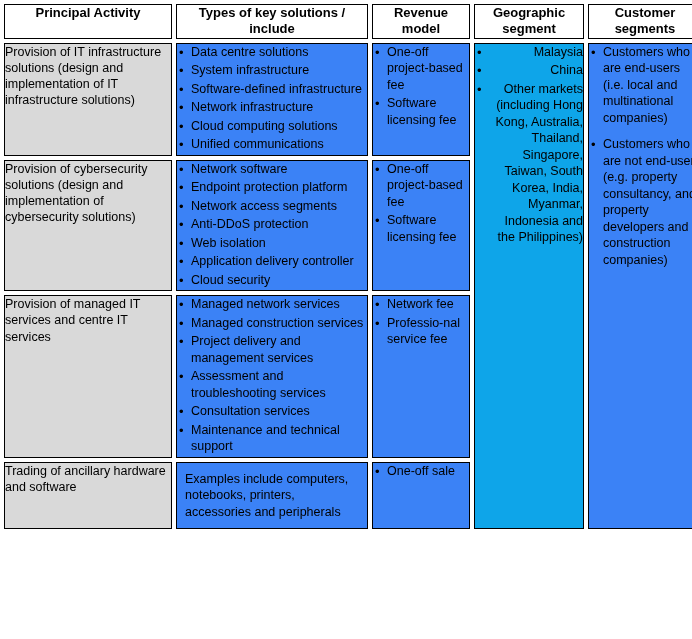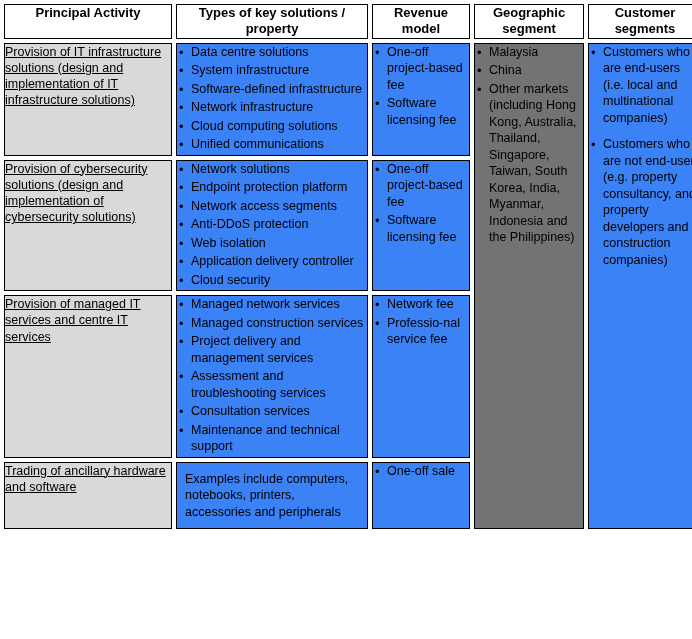--- a/index.html
+++ b/index.html
@@ -38,31 +38,31 @@
     font-weight: bold;
     font-size: 13px;
     padding: 8px 6px 10px 6px;
     line-height: 1.25;
     vertical-align: middle;
   }
   td.activity {
     background: #d9d9d9;
     padding: 8px 8px 10px 8px;
     line-height: 1.3;
-    text-decoration: underline;
   }
   td.plain {
     background: #3b82f6;
     padding: 8px 6px 10px 6px;
     line-height: 1.3;
   }
   td.geo {
-    background: #737373;
+    background: #0ea5e9;
     padding: 8px 6px 10px 6px;
     line-height: 1.3;
+    text-align: right;
   }
   ul.bul {
     margin: 0;
     padding: 0;
     list-style: none;
   }
   ul.bul li {
     position: relative;
     padding-left: 14px;
     margin-bottom: 2px;
@@ -94,21 +94,21 @@
     <colgroup>
       <col class="c1">
         <col class="c2">
         <col class="c3">
         <col class="c4">
         <col class="c5">
     </colgroup>
     <thead>
       <tr>
         <th class="hdr">Principal Activity</th>
-        <th class="hdr">Types of key solutions / property</th>
+        <th class="hdr">Types of key solutions / include</th>
         <th class="hdr">Revenue model</th>
         <th class="hdr">Geographic segment</th>
         <th class="hdr">Customer segments</th>
       </tr>
     </thead>
     <tbody>
 
       <tr>
         <td class="activity">Provision of IT infrastructure solutions (design and implementation of IT infrastructure solutions)</td>
         <td class="plain">
@@ -139,21 +139,21 @@
             <li>Customers who are end-users (i.e. local and multinational companies)</li>
             <li style="margin-top:10px">Customers who are not end-users (e.g. property consultancy, and property developers and construction companies)</li>
           </ul>
         </td>
       </tr>
 
       <tr>
         <td class="activity">Provision of cybersecurity solutions (design and implementation of cybersecurity solutions)</td>
         <td class="plain">
           <ul class="bul">
-            <li>Network solutions</li>
+            <li>Network software</li>
             <li>Endpoint protection platform</li>
             <li>Network access segments</li>
             <li>Anti-DDoS protection</li>
             <li>Web isolation</li>
             <li>Application delivery controller</li>
             <li>Cloud security</li>
           </ul>
         </td>
         <td class="plain">
           <ul class="bul">

